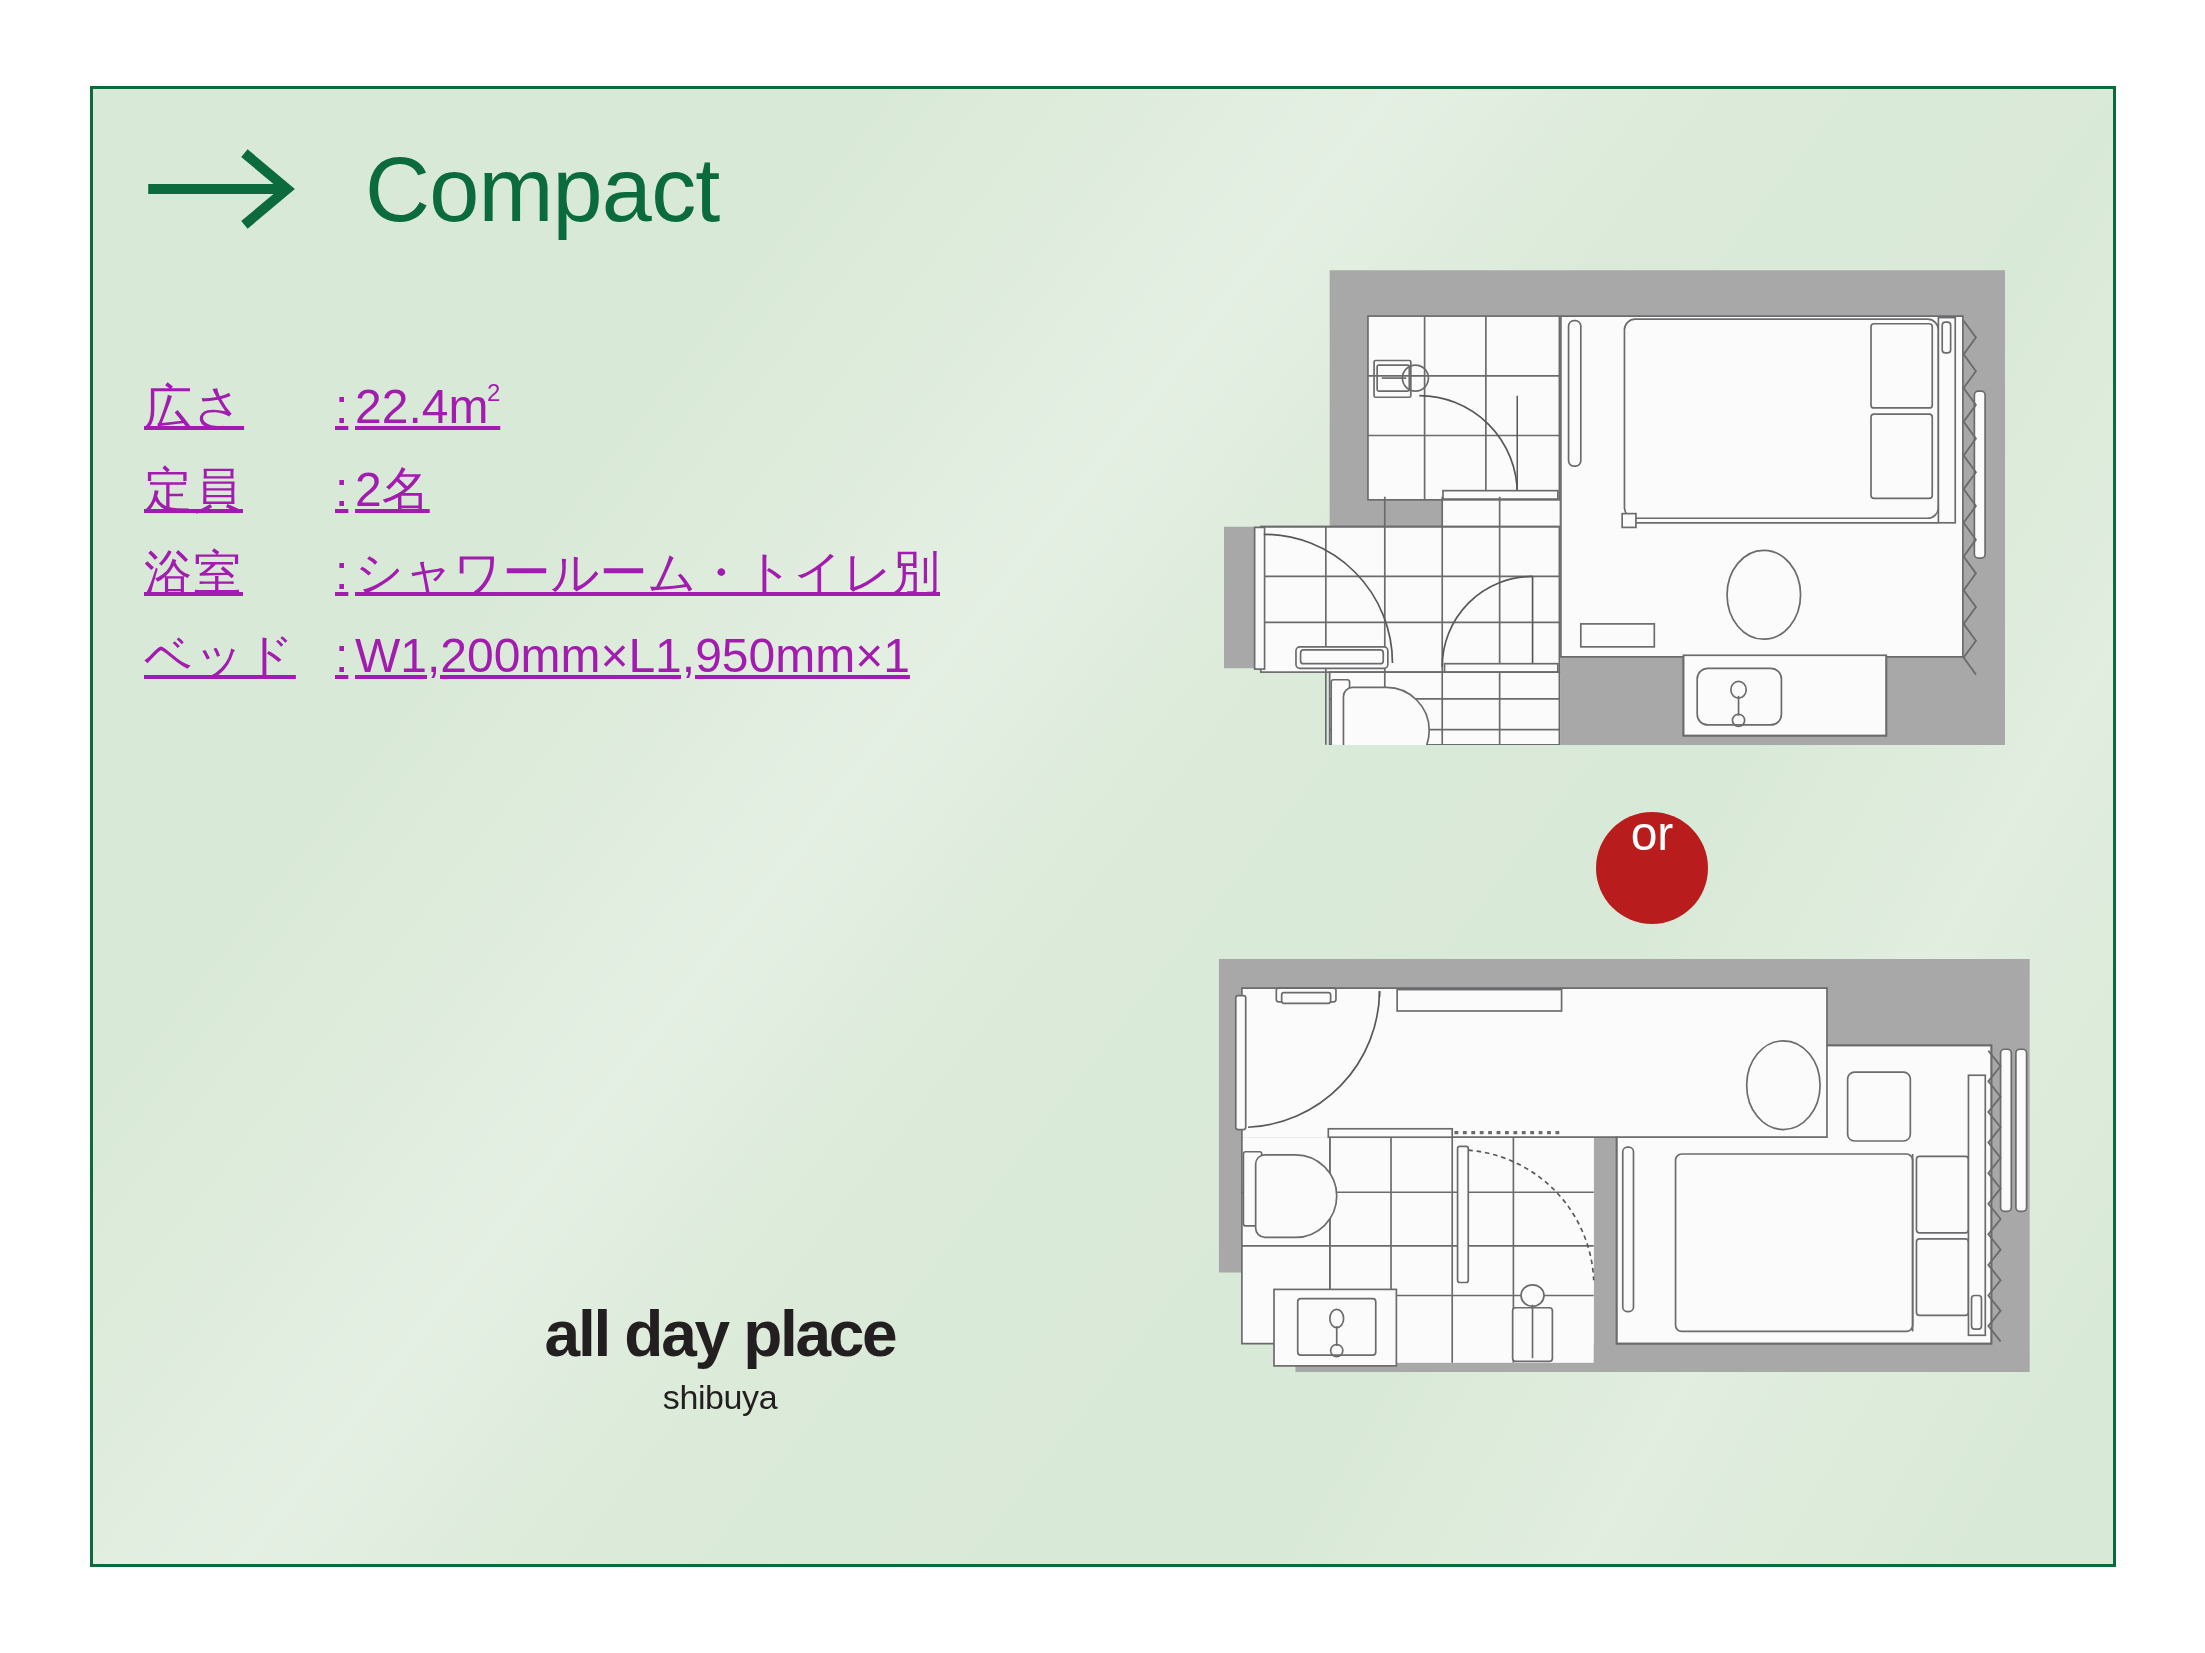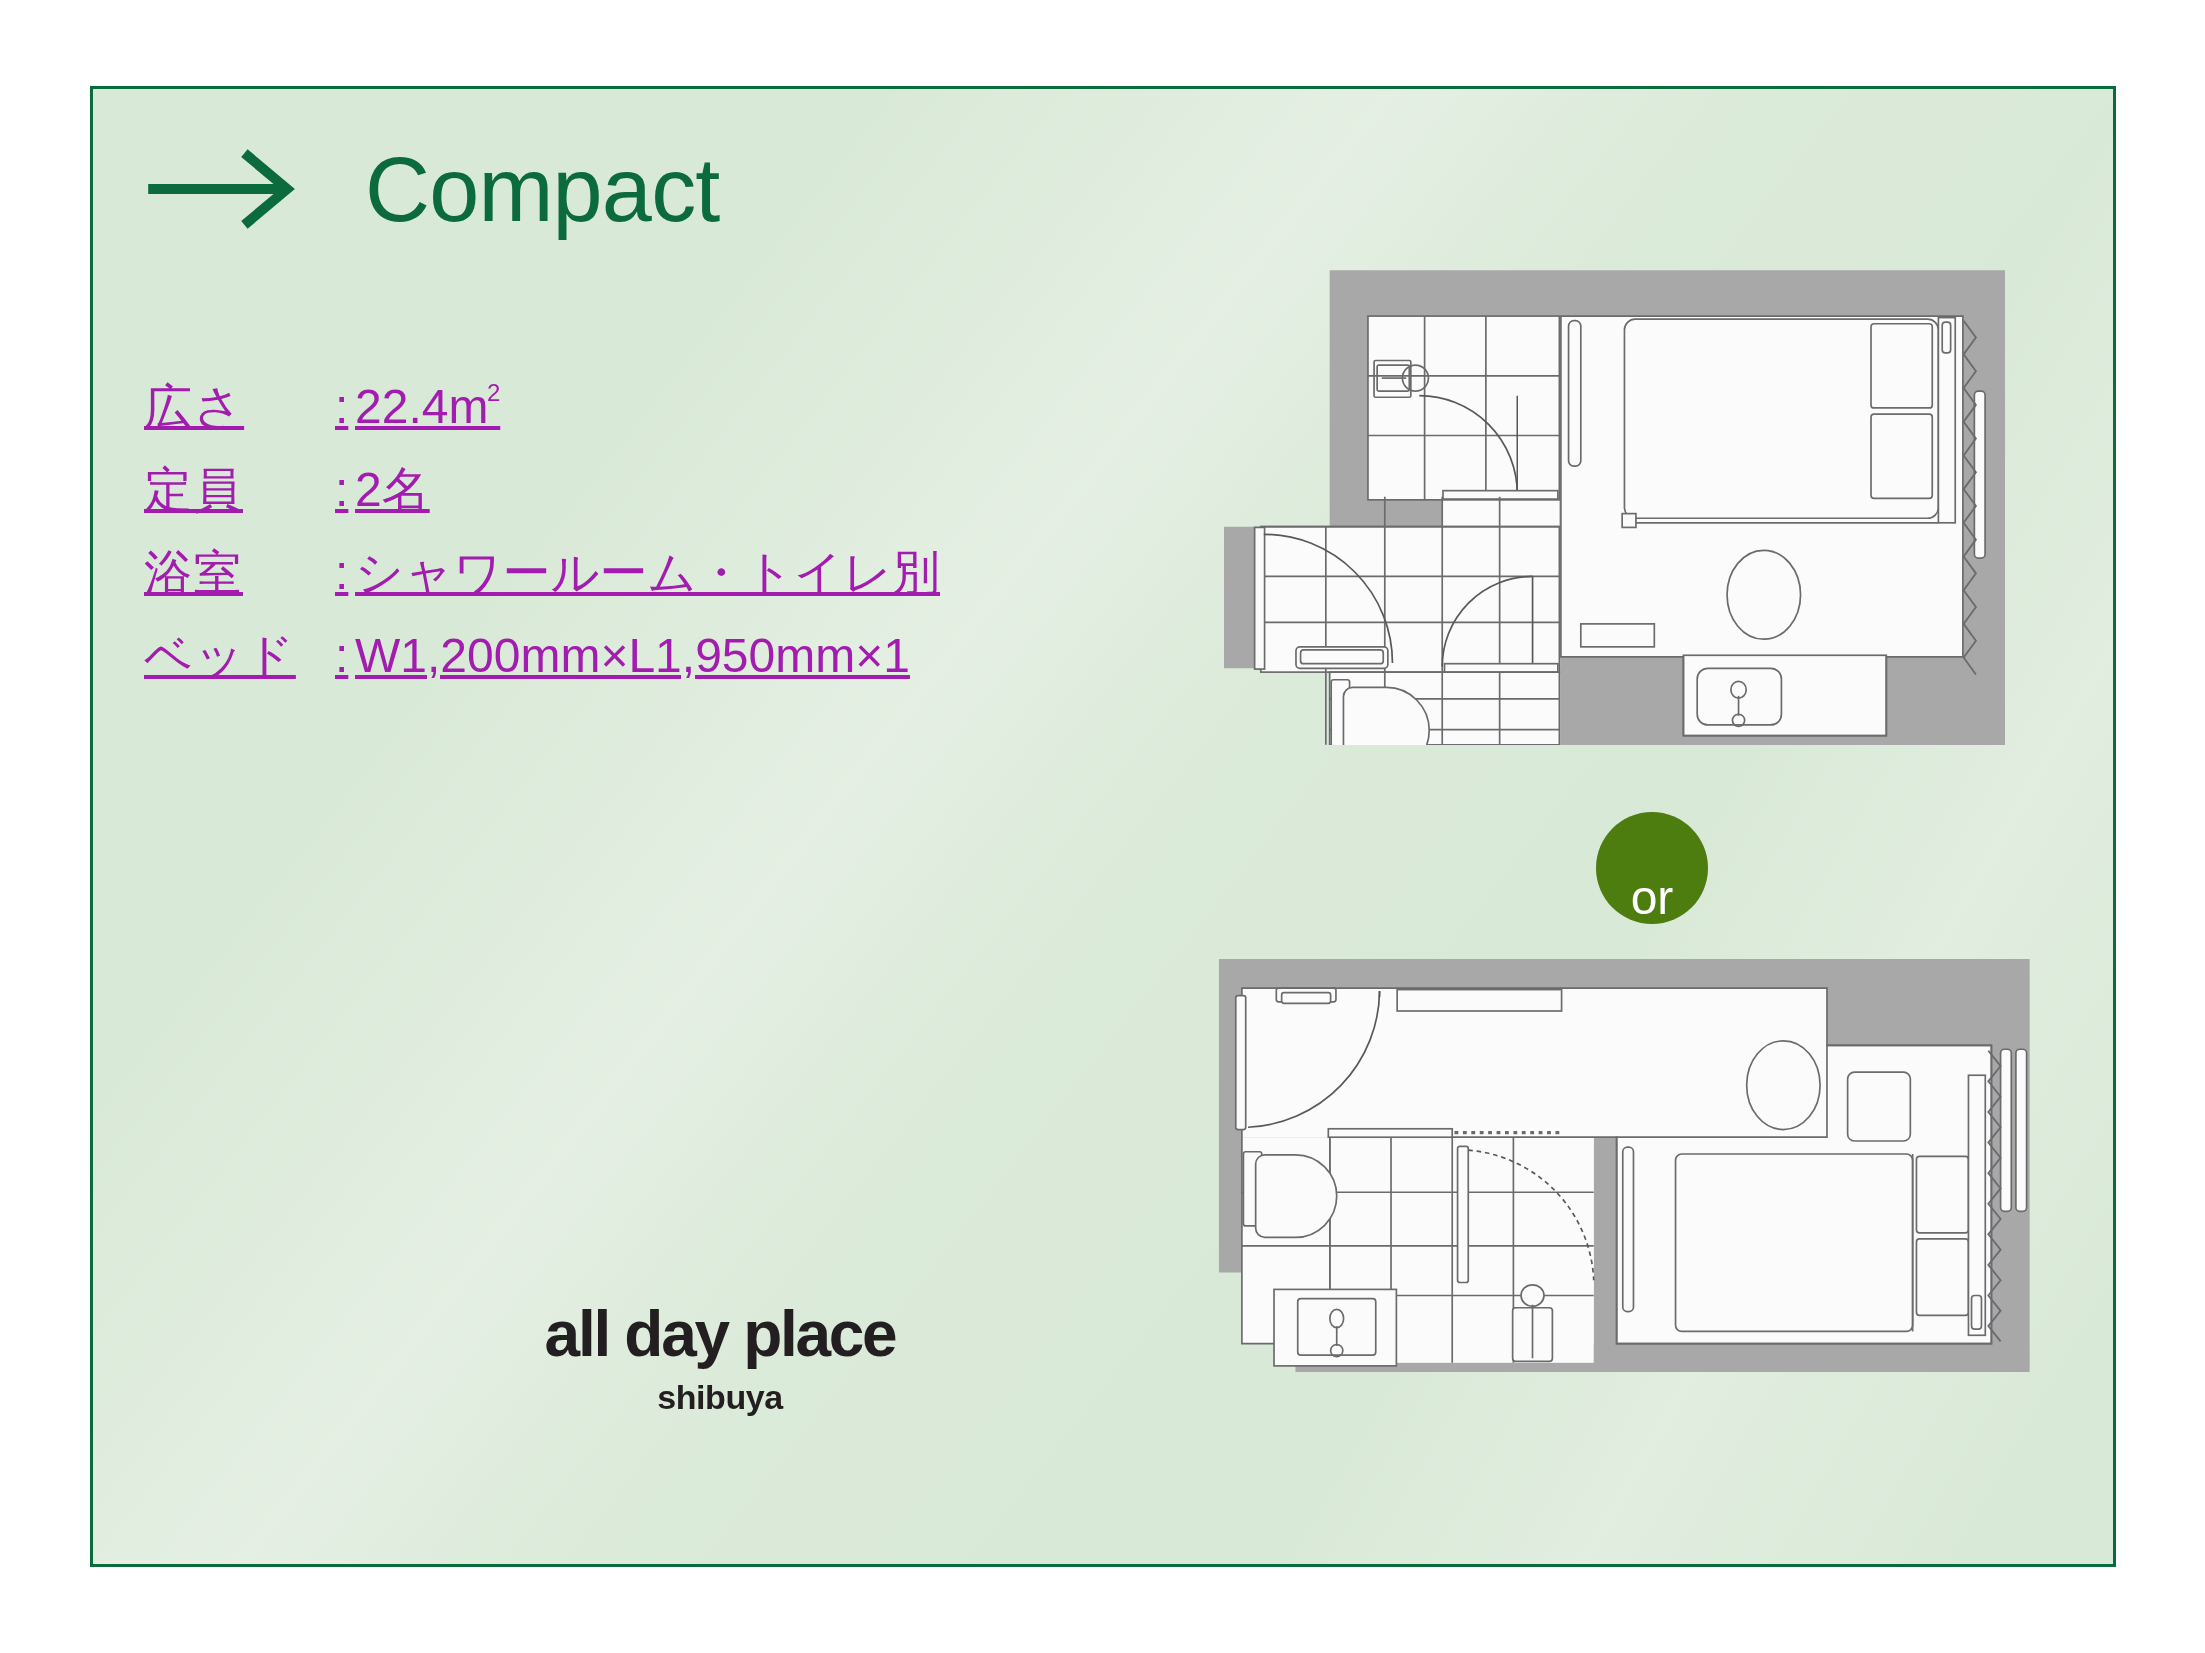--- a/index.html
+++ b/index.html
@@ -128,36 +128,36 @@
     font-size: 64px;
     color: #231f20;
     letter-spacing: -2.3px;
     font-weight: 700;
     line-height: 1;
   }
   #logo-sub {
     font-size: 34px;
     color: #231f20;
     letter-spacing: -0.4px;
-    font-weight: 700;
+    font-weight: 400;
     margin-top: 13.8px;
     line-height: 1;
   }
 
   
   #or-badge {
     position: absolute;
     left: 1596px;
     top: 812px;
     width: 112px;
     height: 112px;
     border-radius: 50%;
-    background: #4d7c0f;
+    background: #b91c1c;
     display: flex;
-    align-items: flex-end;
+    align-items: flex-start;
     justify-content: center;
   }
   #or-badge span {
     color: #ffffff;
     font-size: 48px;
     line-height: 1;
     letter-spacing: 0px;
     position: relative;
     top: -2.3px;
   }

